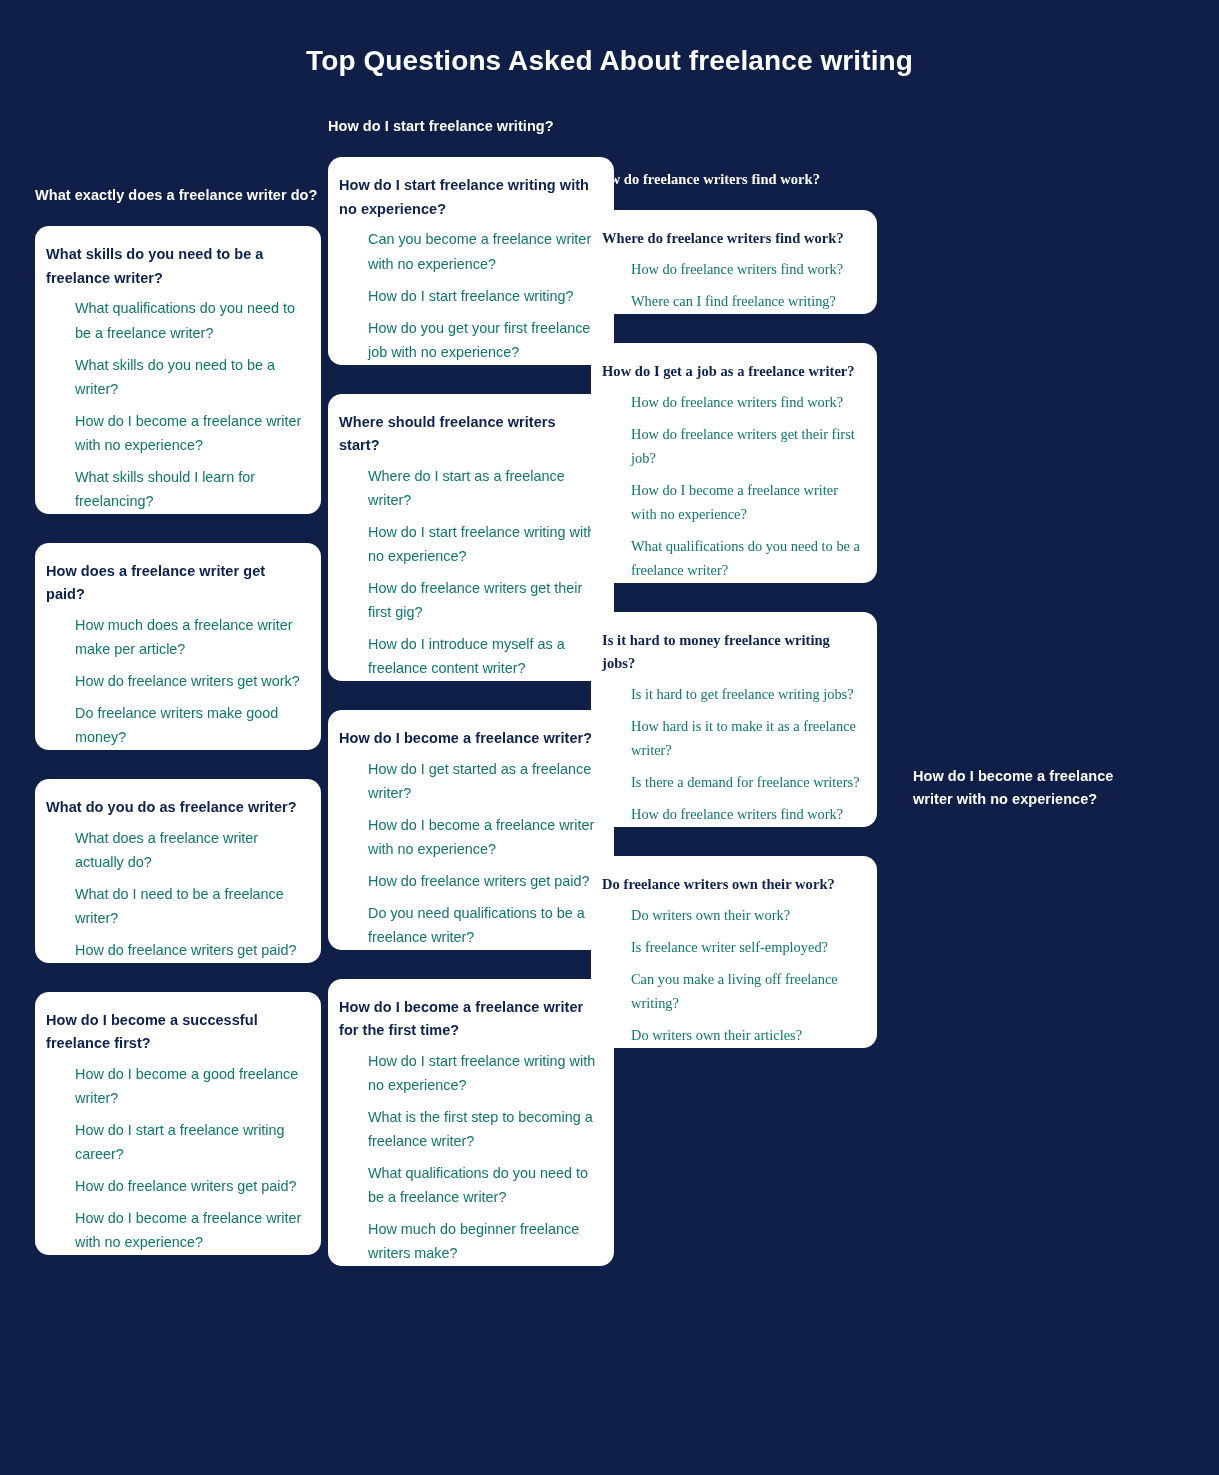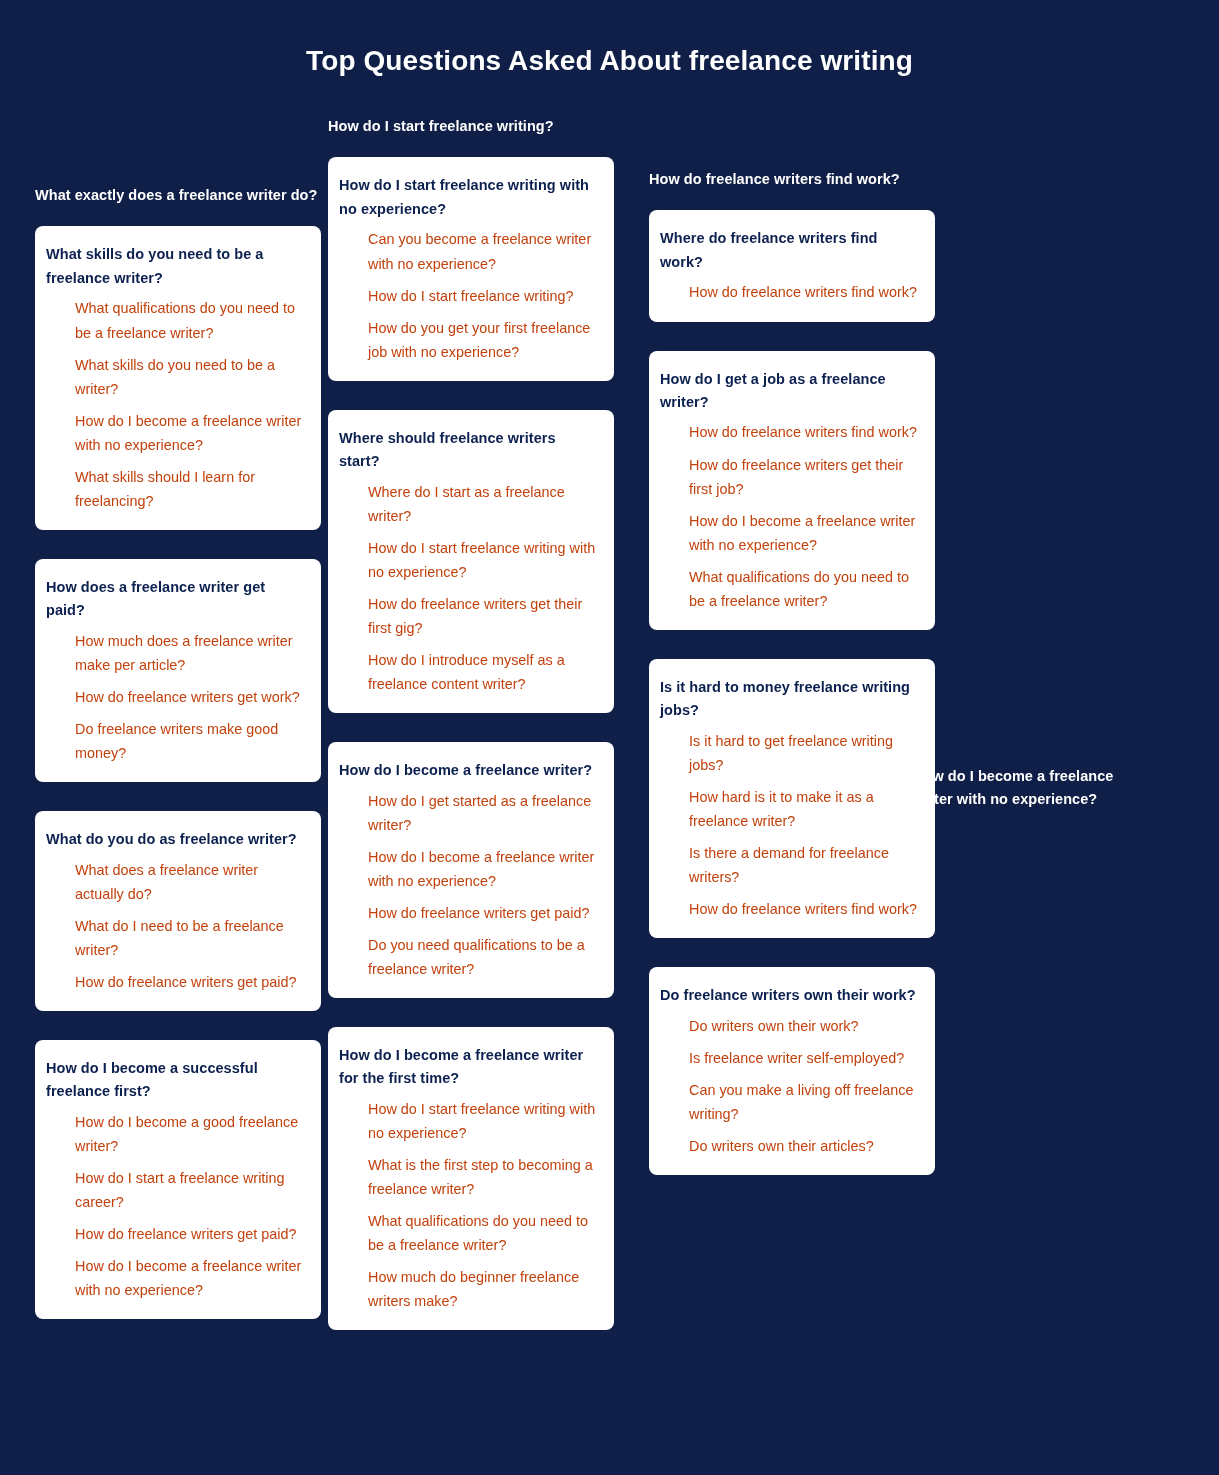--- a/index.html
+++ b/index.html
@@ -36,57 +36,57 @@
     width: 1219px;
     height: 1475px;
   }
 
   .column {
     position: absolute;
     width: 286px;
   }
   .column.col-0 { left: 35px; top: 144px; margin-top: 40px; }
   .column.col-1 { left: 328px; top: 115px; }
-  .column.col-2 { left: 649px; top: 168px; }
+  .column.col-2 { left: 591px; top: 168px; font-family: Liberation Serif, serif; }
   .column.col-3 { left: 913px; top: 765px; width: 240px; }
 
   .column-title {
     color: #ffffff;
     font-size: 14.5px;
     font-weight: bold;
     line-height: 1.62;
     margin: 0 0 19px 0;
     letter-spacing: 0.05px;
   }
 
   .card {
     background: #ffffff;
-    border-radius: 8px;
-    padding: 17px 16px 17px 11px;
+    border-radius: 14px;
+    padding: 17px 16px 1px 11px;
     margin-bottom: 29px;
   }
 
   .card-title {
     color: #0d2150;
     font-size: 14.5px;
     font-weight: bold;
     line-height: 1.62;
     margin: 0 0 6px 0;
     padding-left: 0px;
     letter-spacing: 0.05px;
   }
 
   .card-items {
     list-style: none;
     margin: 0;
     padding: 0;
   }
 
   .card-item {
-    color: #c2410c;
+    color: #0f766e;
     font-size: 14.4px;
     font-weight: 400;
     line-height: 1.67;
     padding-left: 29px;
     margin-bottom: 8px;
   }
   .card-item:last-child { margin-bottom: 0; }
 </style>
 </head>
 <body>
@@ -168,20 +168,21 @@
           <li class="card-item">How much do beginner freelance writers make?</li>
         </ul>
       </div>
     </div>
     <div class="column col-2">
       <div class="column-title">How do freelance writers find work?</div>
       <div class="card">
         <div class="card-title">Where do freelance writers find work?</div>
         <ul class="card-items">
           <li class="card-item">How do freelance writers find work?</li>
+          <li class="card-item">Where can I find freelance writing?</li>
         </ul>
       </div>
       <div class="card">
         <div class="card-title">How do I get a job as a freelance writer?</div>
         <ul class="card-items">
           <li class="card-item">How do freelance writers find work?</li>
           <li class="card-item">How do freelance writers get their first job?</li>
           <li class="card-item">How do I become a freelance writer with no experience?</li>
           <li class="card-item">What qualifications do you need to be a freelance writer?</li>
         </ul>

